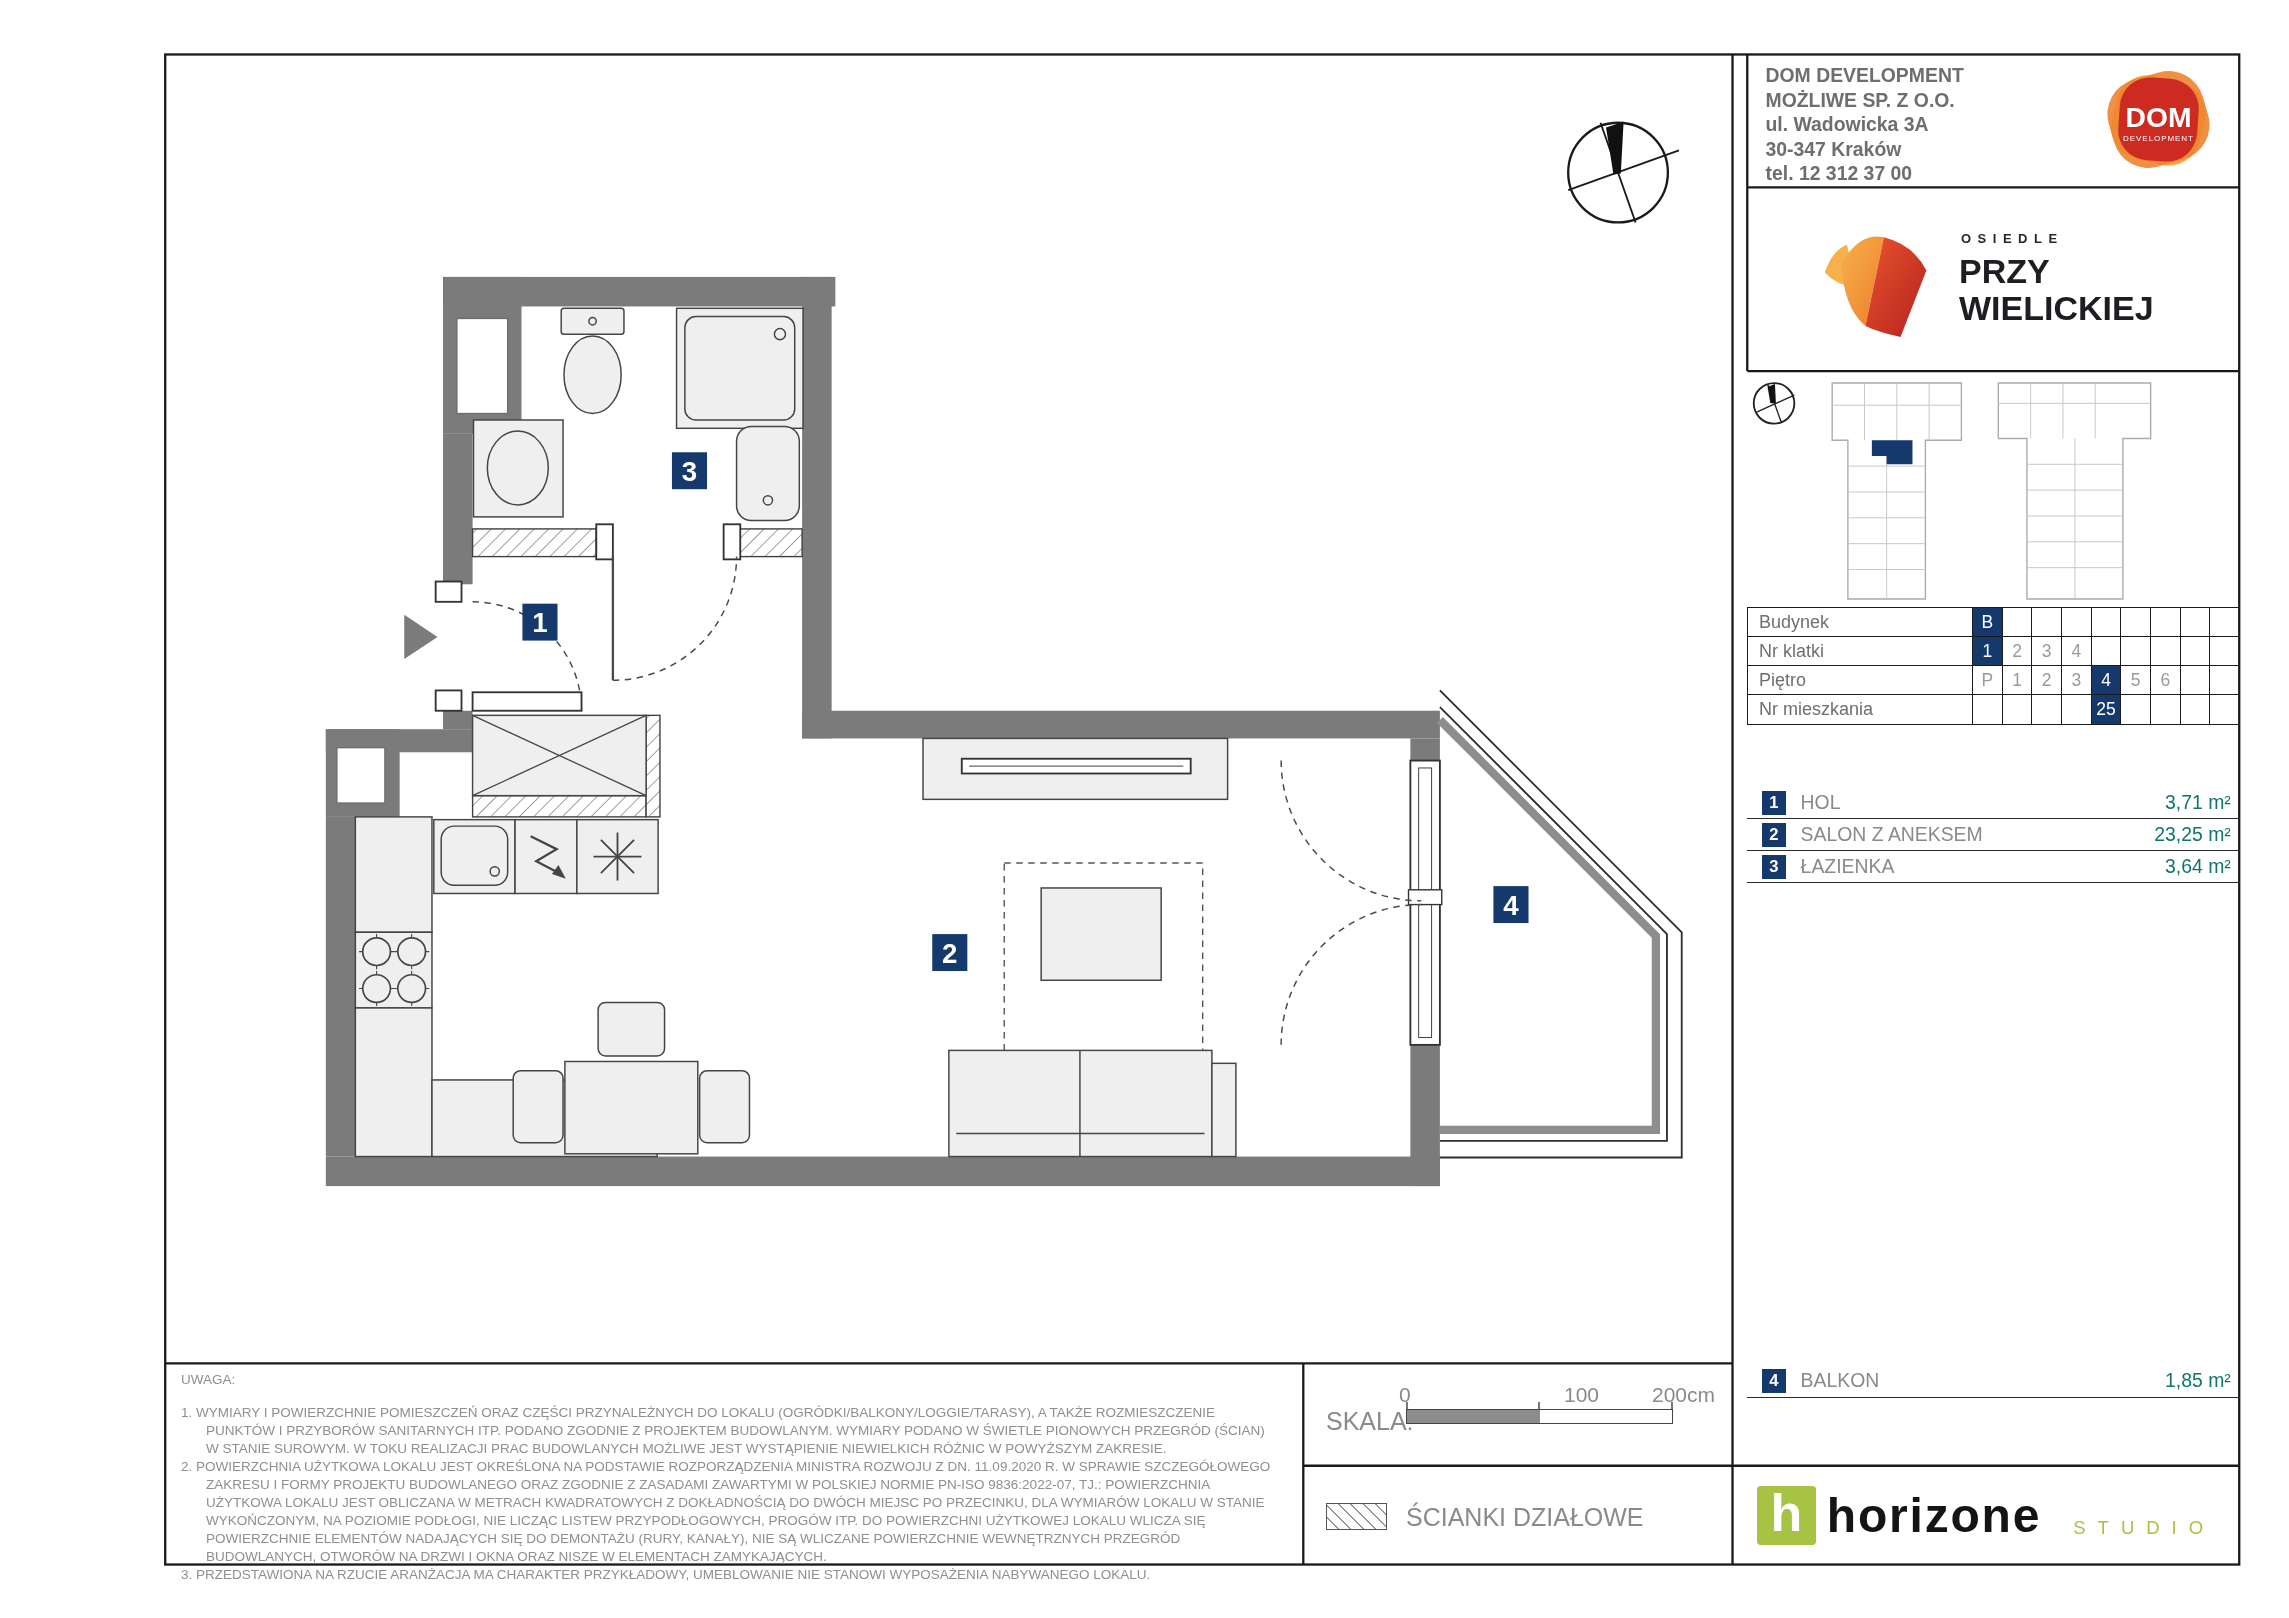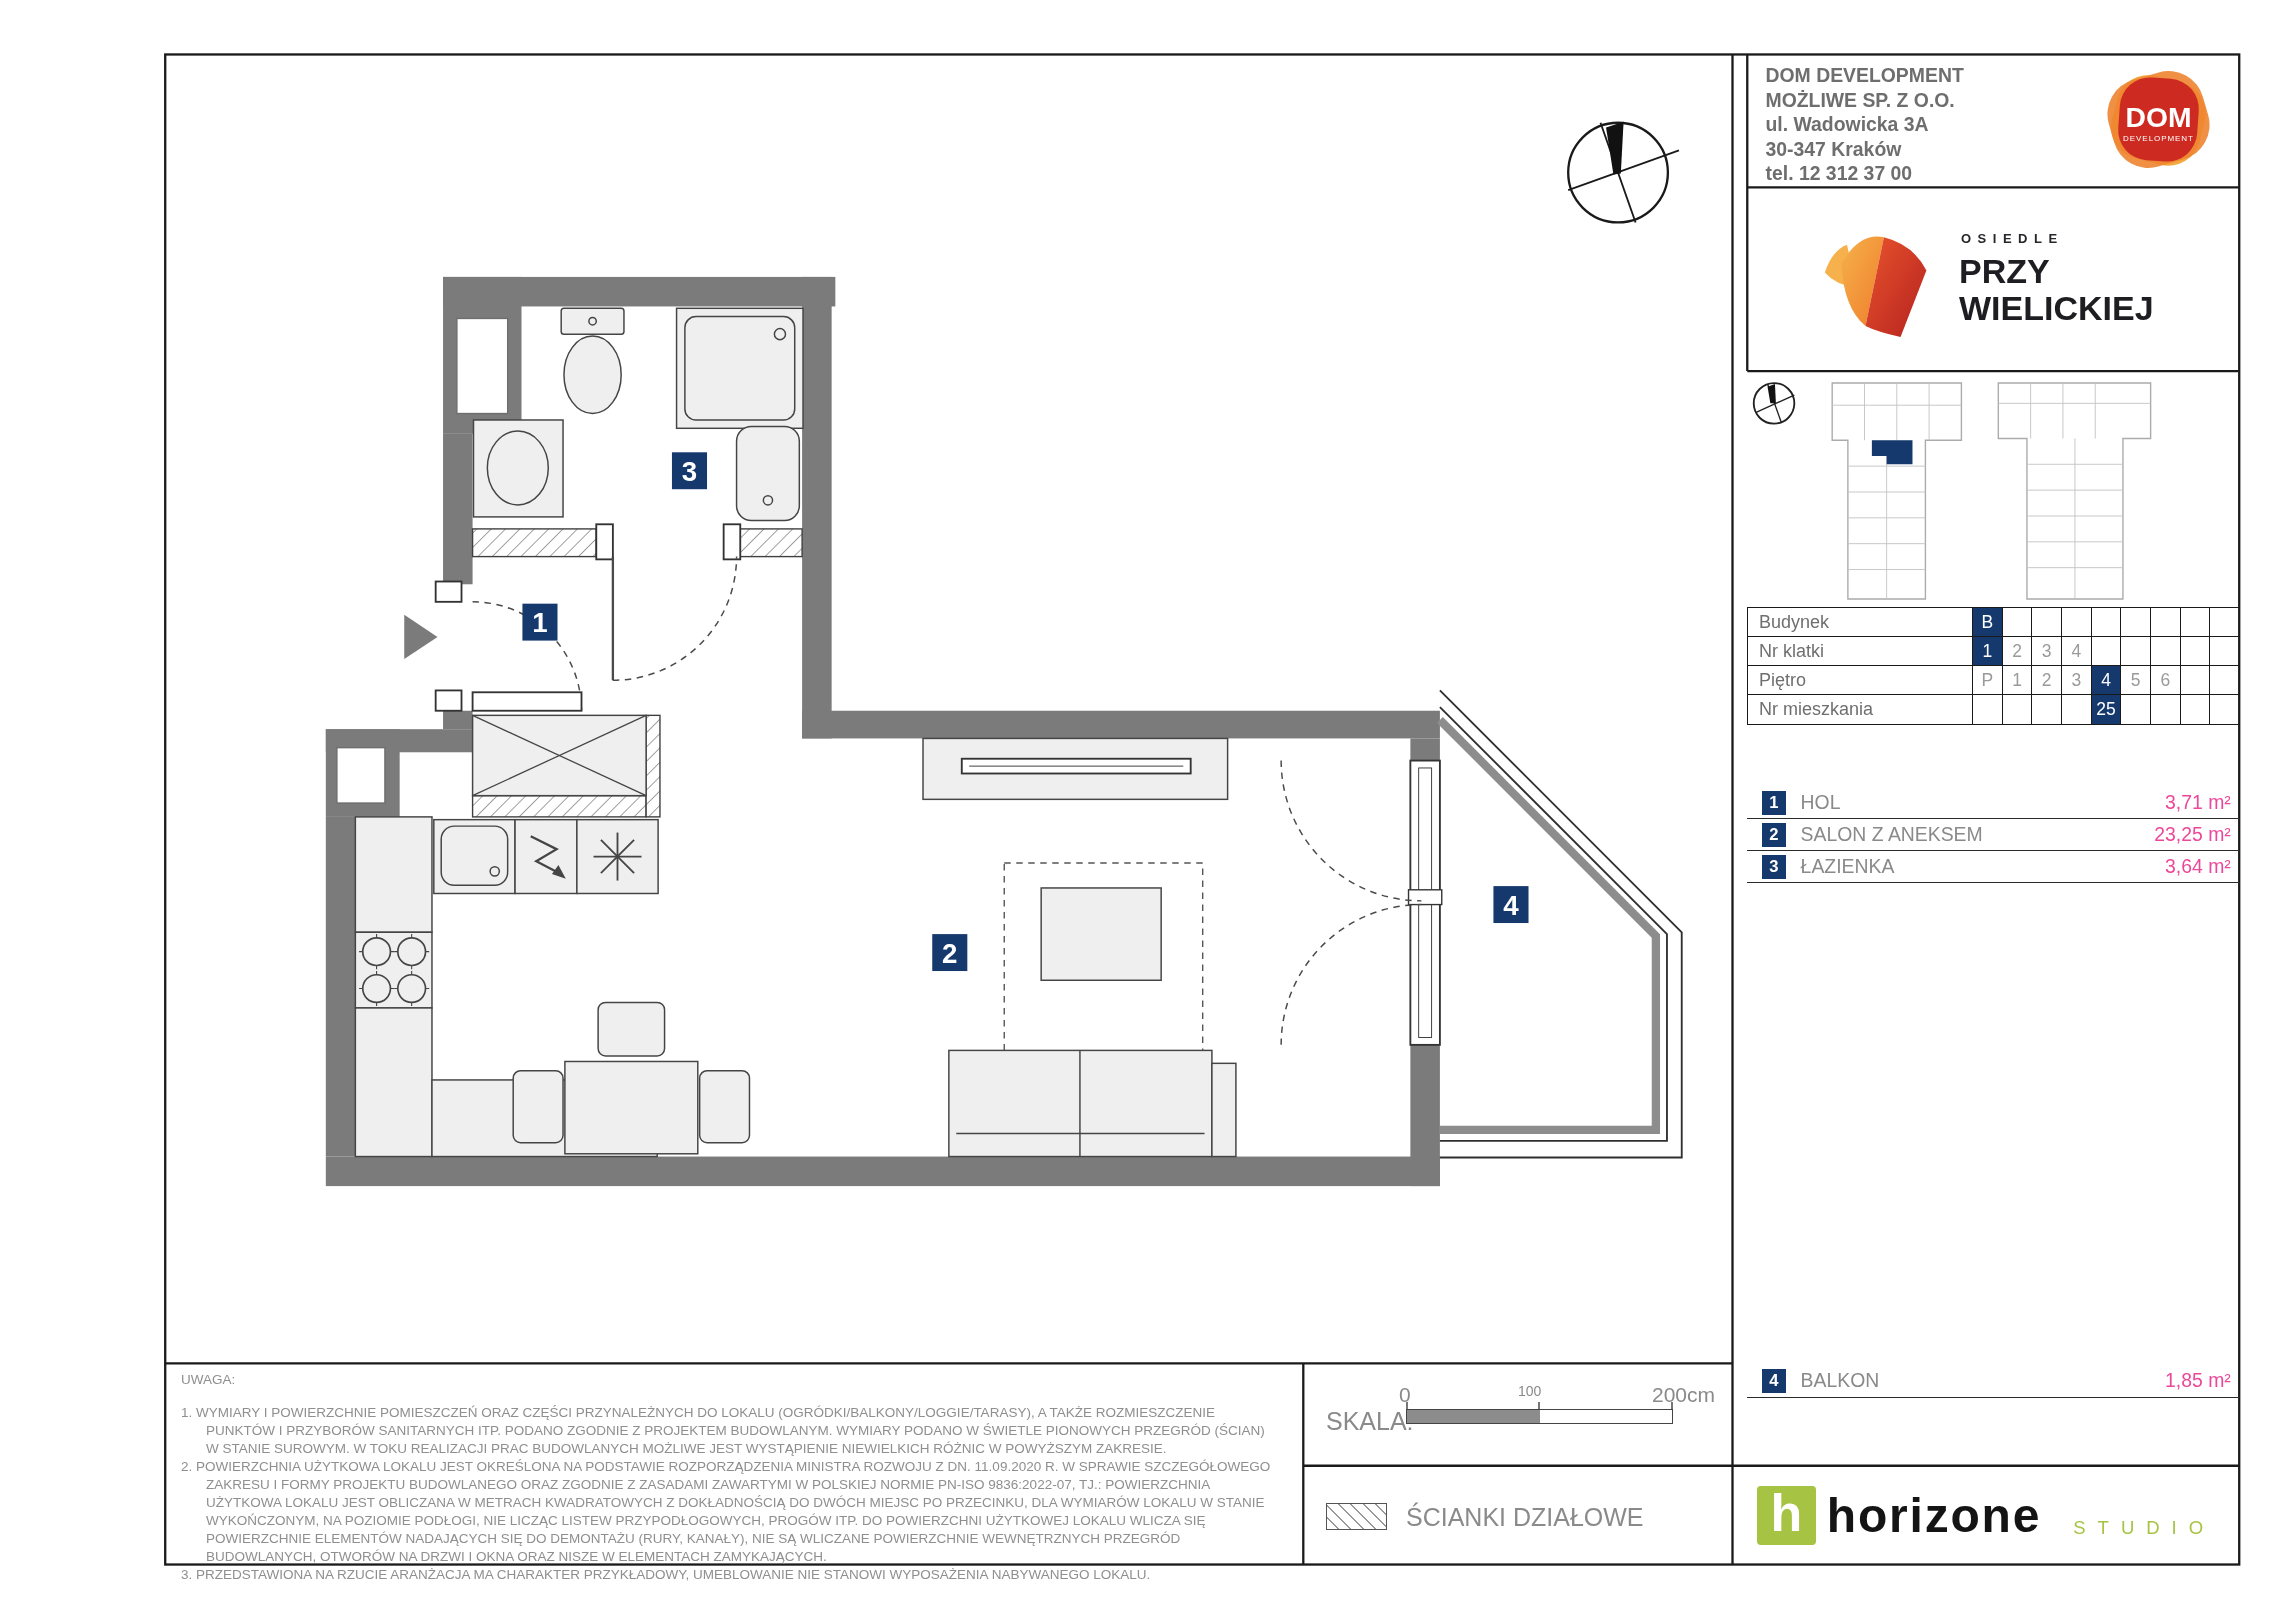--- a/index.html
+++ b/index.html
@@ -29,21 +29,21 @@
   .uc.hl{background:#15396d;color:#fff;}
   
   .navy-header{left:1747px;top:748px;width:493px;height:40px;background:#15396d;color:#fff;
                display:flex;align-items:center;padding-left:16.6px;box-sizing:border-box;
                font-size:21px;font-weight:bold;letter-spacing:0.5px;}
   .room-row{left:1747px;width:493px;height:32px;border-bottom:1.4px solid #2a2a2a;
             display:flex;align-items:center;box-sizing:border-box;}
   .rr-badge{width:24px;height:24px;margin-left:14.8px;background:#15396d;color:#fff;font-size:16.6px;
             font-weight:bold;display:flex;align-items:center;justify-content:center;flex:0 0 auto;}
   .rr-name{margin-left:14.8px;font-size:19.4px;color:#8a8a8a;flex:1 1 auto;}
-  .rr-area{font-size:19.4px;color:#ec4899;padding-right:9.2px;}
+  .rr-area{font-size:19.4px;color:#0f766e;padding-right:9.2px;}
   .pow-header{left:1747px;top:1322px;width:493px;height:42px;background:#15396d;color:#fff;
               display:flex;align-items:center;box-sizing:border-box;padding:0 11px 0 16.6px;
               font-size:24px;font-weight:bold;}
   .pow-header .pv{margin-left:auto;}
   
   .studio-box{left:1732px;top:1466px;width:508px;height:99px;display:flex;align-items:center;
               justify-content:center;}
   .hz-square{width:59px;height:59px;background:#a7c344;border-radius:3.7px;color:#fff;
              font-size:52px;font-weight:bold;line-height:55px;text-align:center;margin-right:11px;}
   .hz-words{display:flex;flex-direction:row;align-items:flex-end;gap:32px;}
@@ -52,21 +52,21 @@
   
   .notes{left:181px;top:1371px;width:1094px;font-size:13.5px;line-height:18px;color:#8f8f8f;}
   .notes .nt{margin-bottom:15px;}
   .notes .ni{padding-left:25px;text-indent:-25px;}
   .skala-label{left:1326px;top:1407px;font-size:25px;color:#8a8a8a;}
   .skala-bar{left:1406px;top:1409px;width:267px;height:14.8px;border:1.4px solid #444;
              box-sizing:border-box;background:#fff;}
   .skala-fill{position:absolute;left:0;top:0;width:133px;height:100%;background:#8c8c8c;}
   .skala-tick{width:1.8px;height:6.5px;background:#777;top:1402px;}
   .sk-0{left:1399px;top:1383px;font-size:21px;color:#8a8a8a;}
-  .sk-100{left:1518px;top:1383px;font-size:14px;color:#8a8a8a;}
+  .sk-100{left:1564px;top:1383px;font-size:21px;color:#8a8a8a;}
   .sk-200{left:1652px;top:1383px;font-size:21px;color:#8a8a8a;}
   .legend-swatch{left:1326px;top:1503px;width:61px;height:27px;border:1.4px solid #555;
     box-sizing:border-box;
     background:repeating-linear-gradient(45deg,#fff 0 7.4px,#9a9a9a 7.4px 8.8px);}
   .legend-label{left:1406px;top:1503px;font-size:25px;color:#8a8a8a;}
 </style>
 </head>
 <body>
 
 <div class="page">

